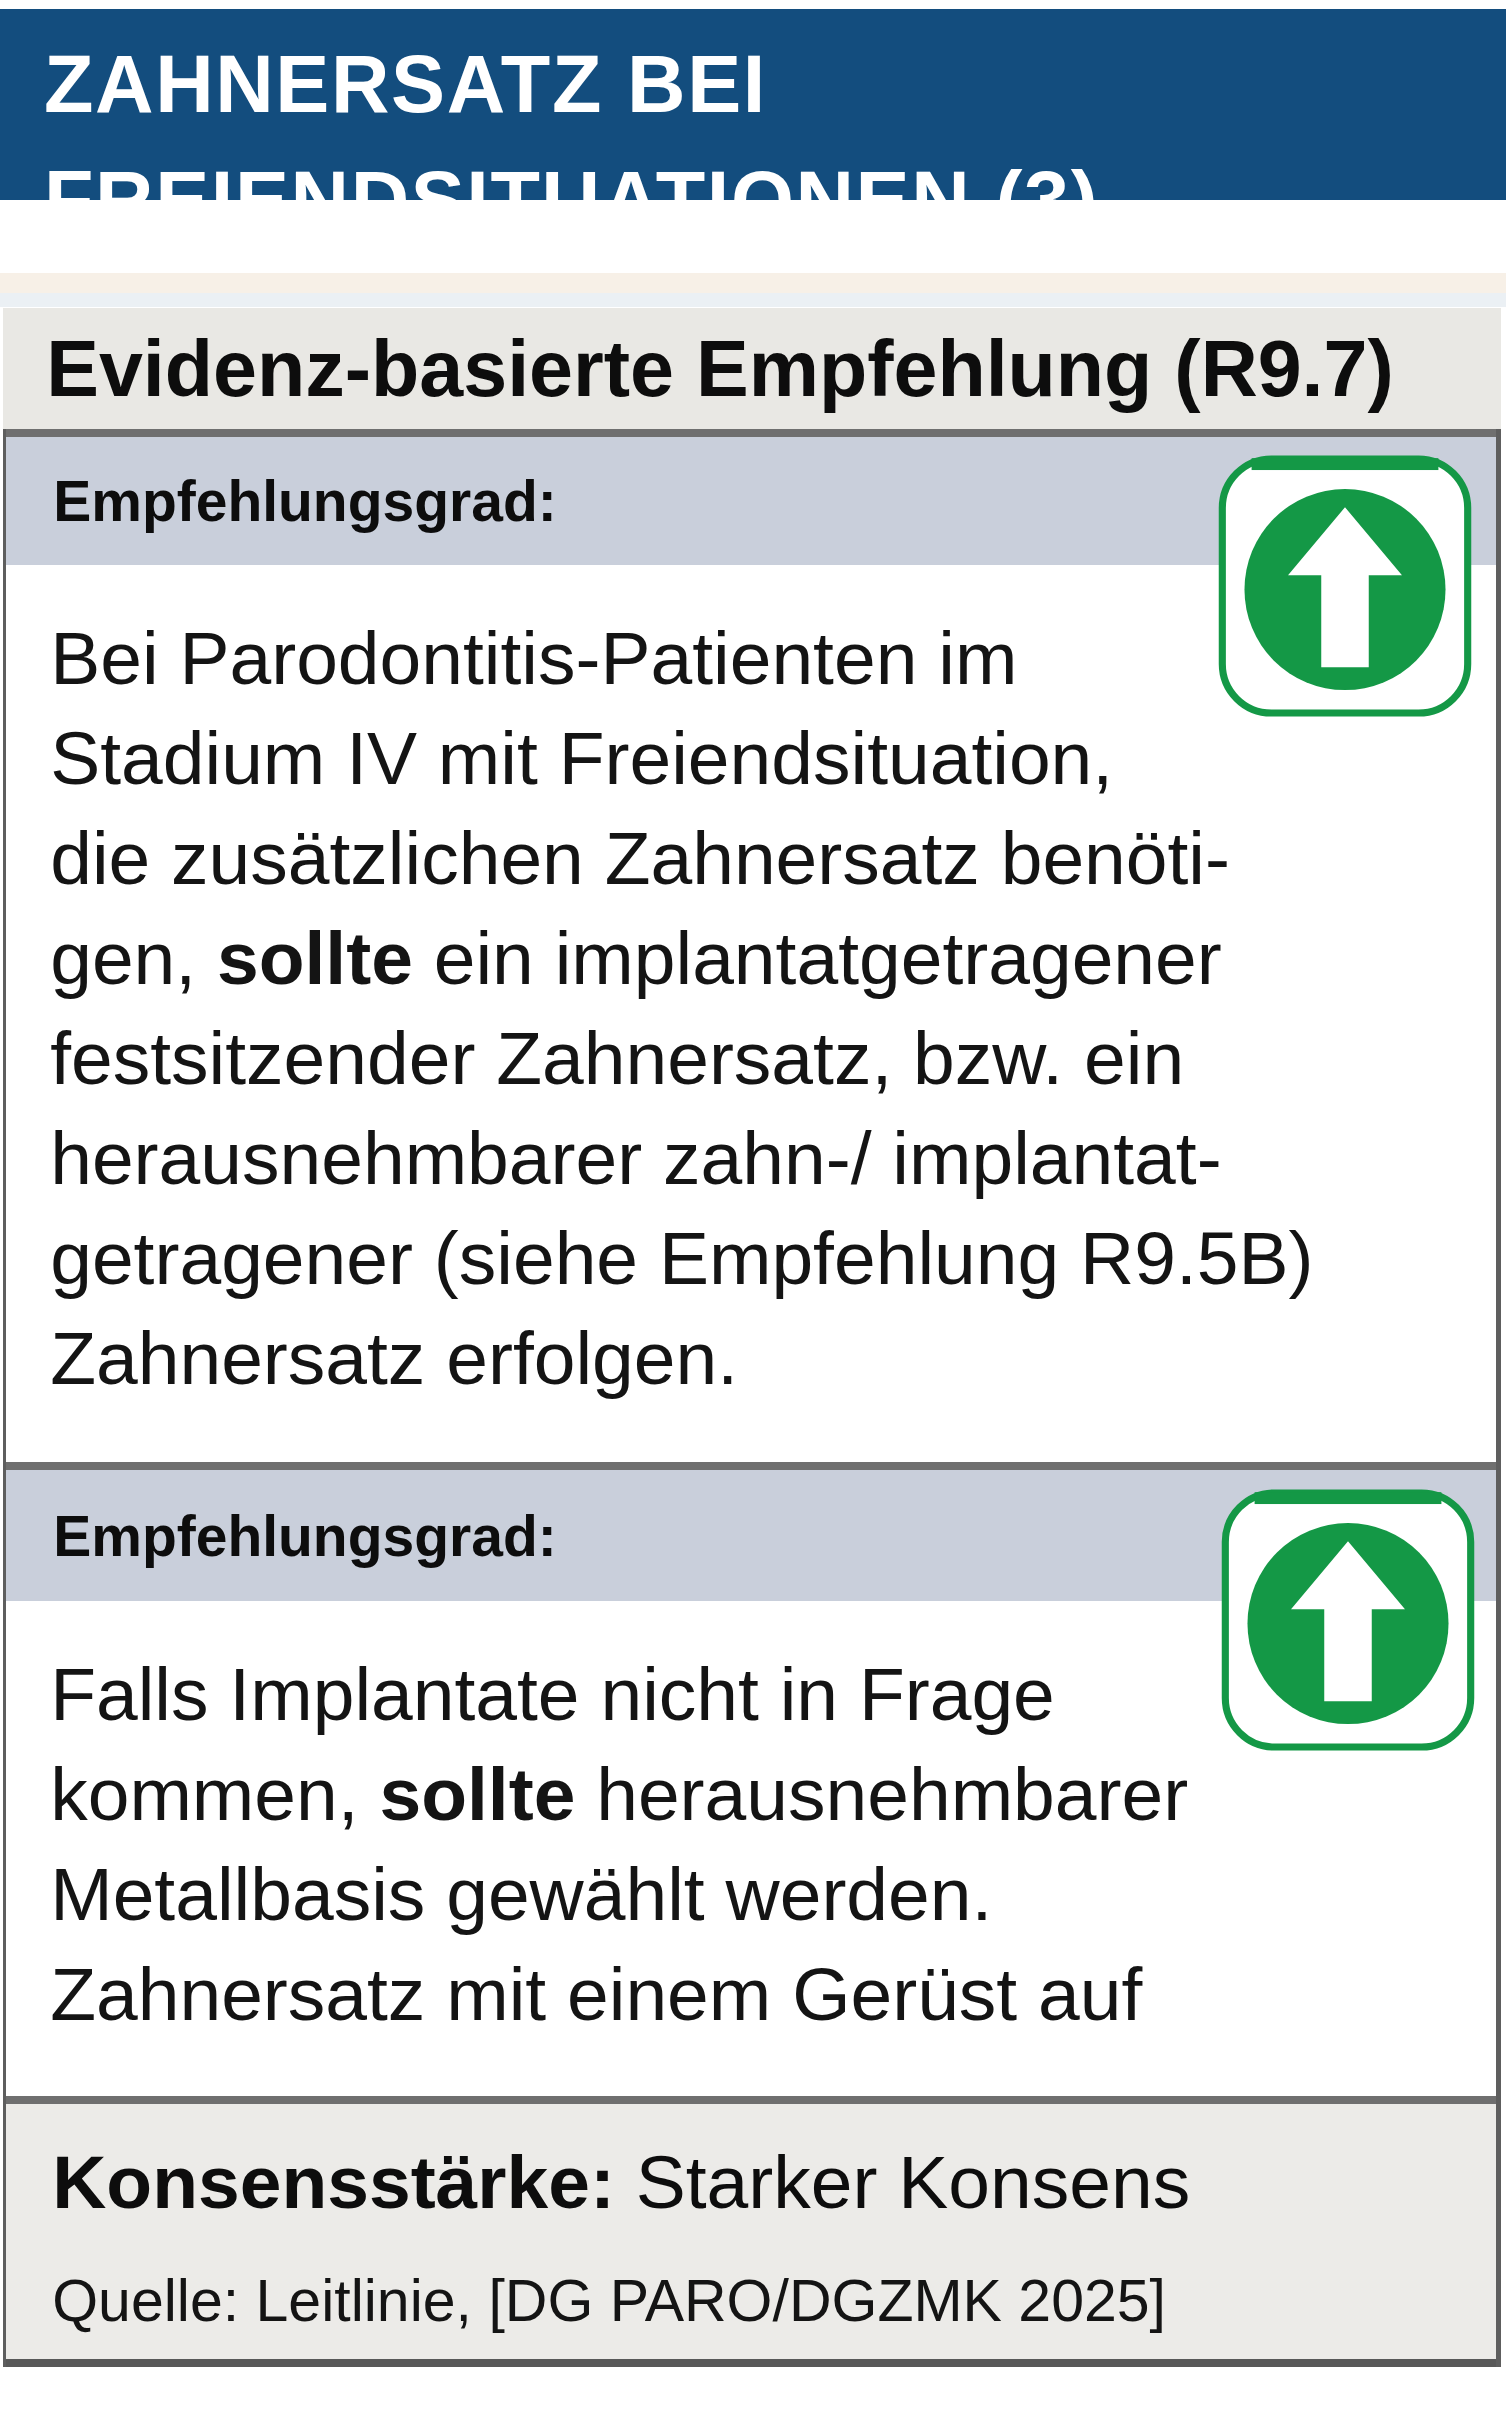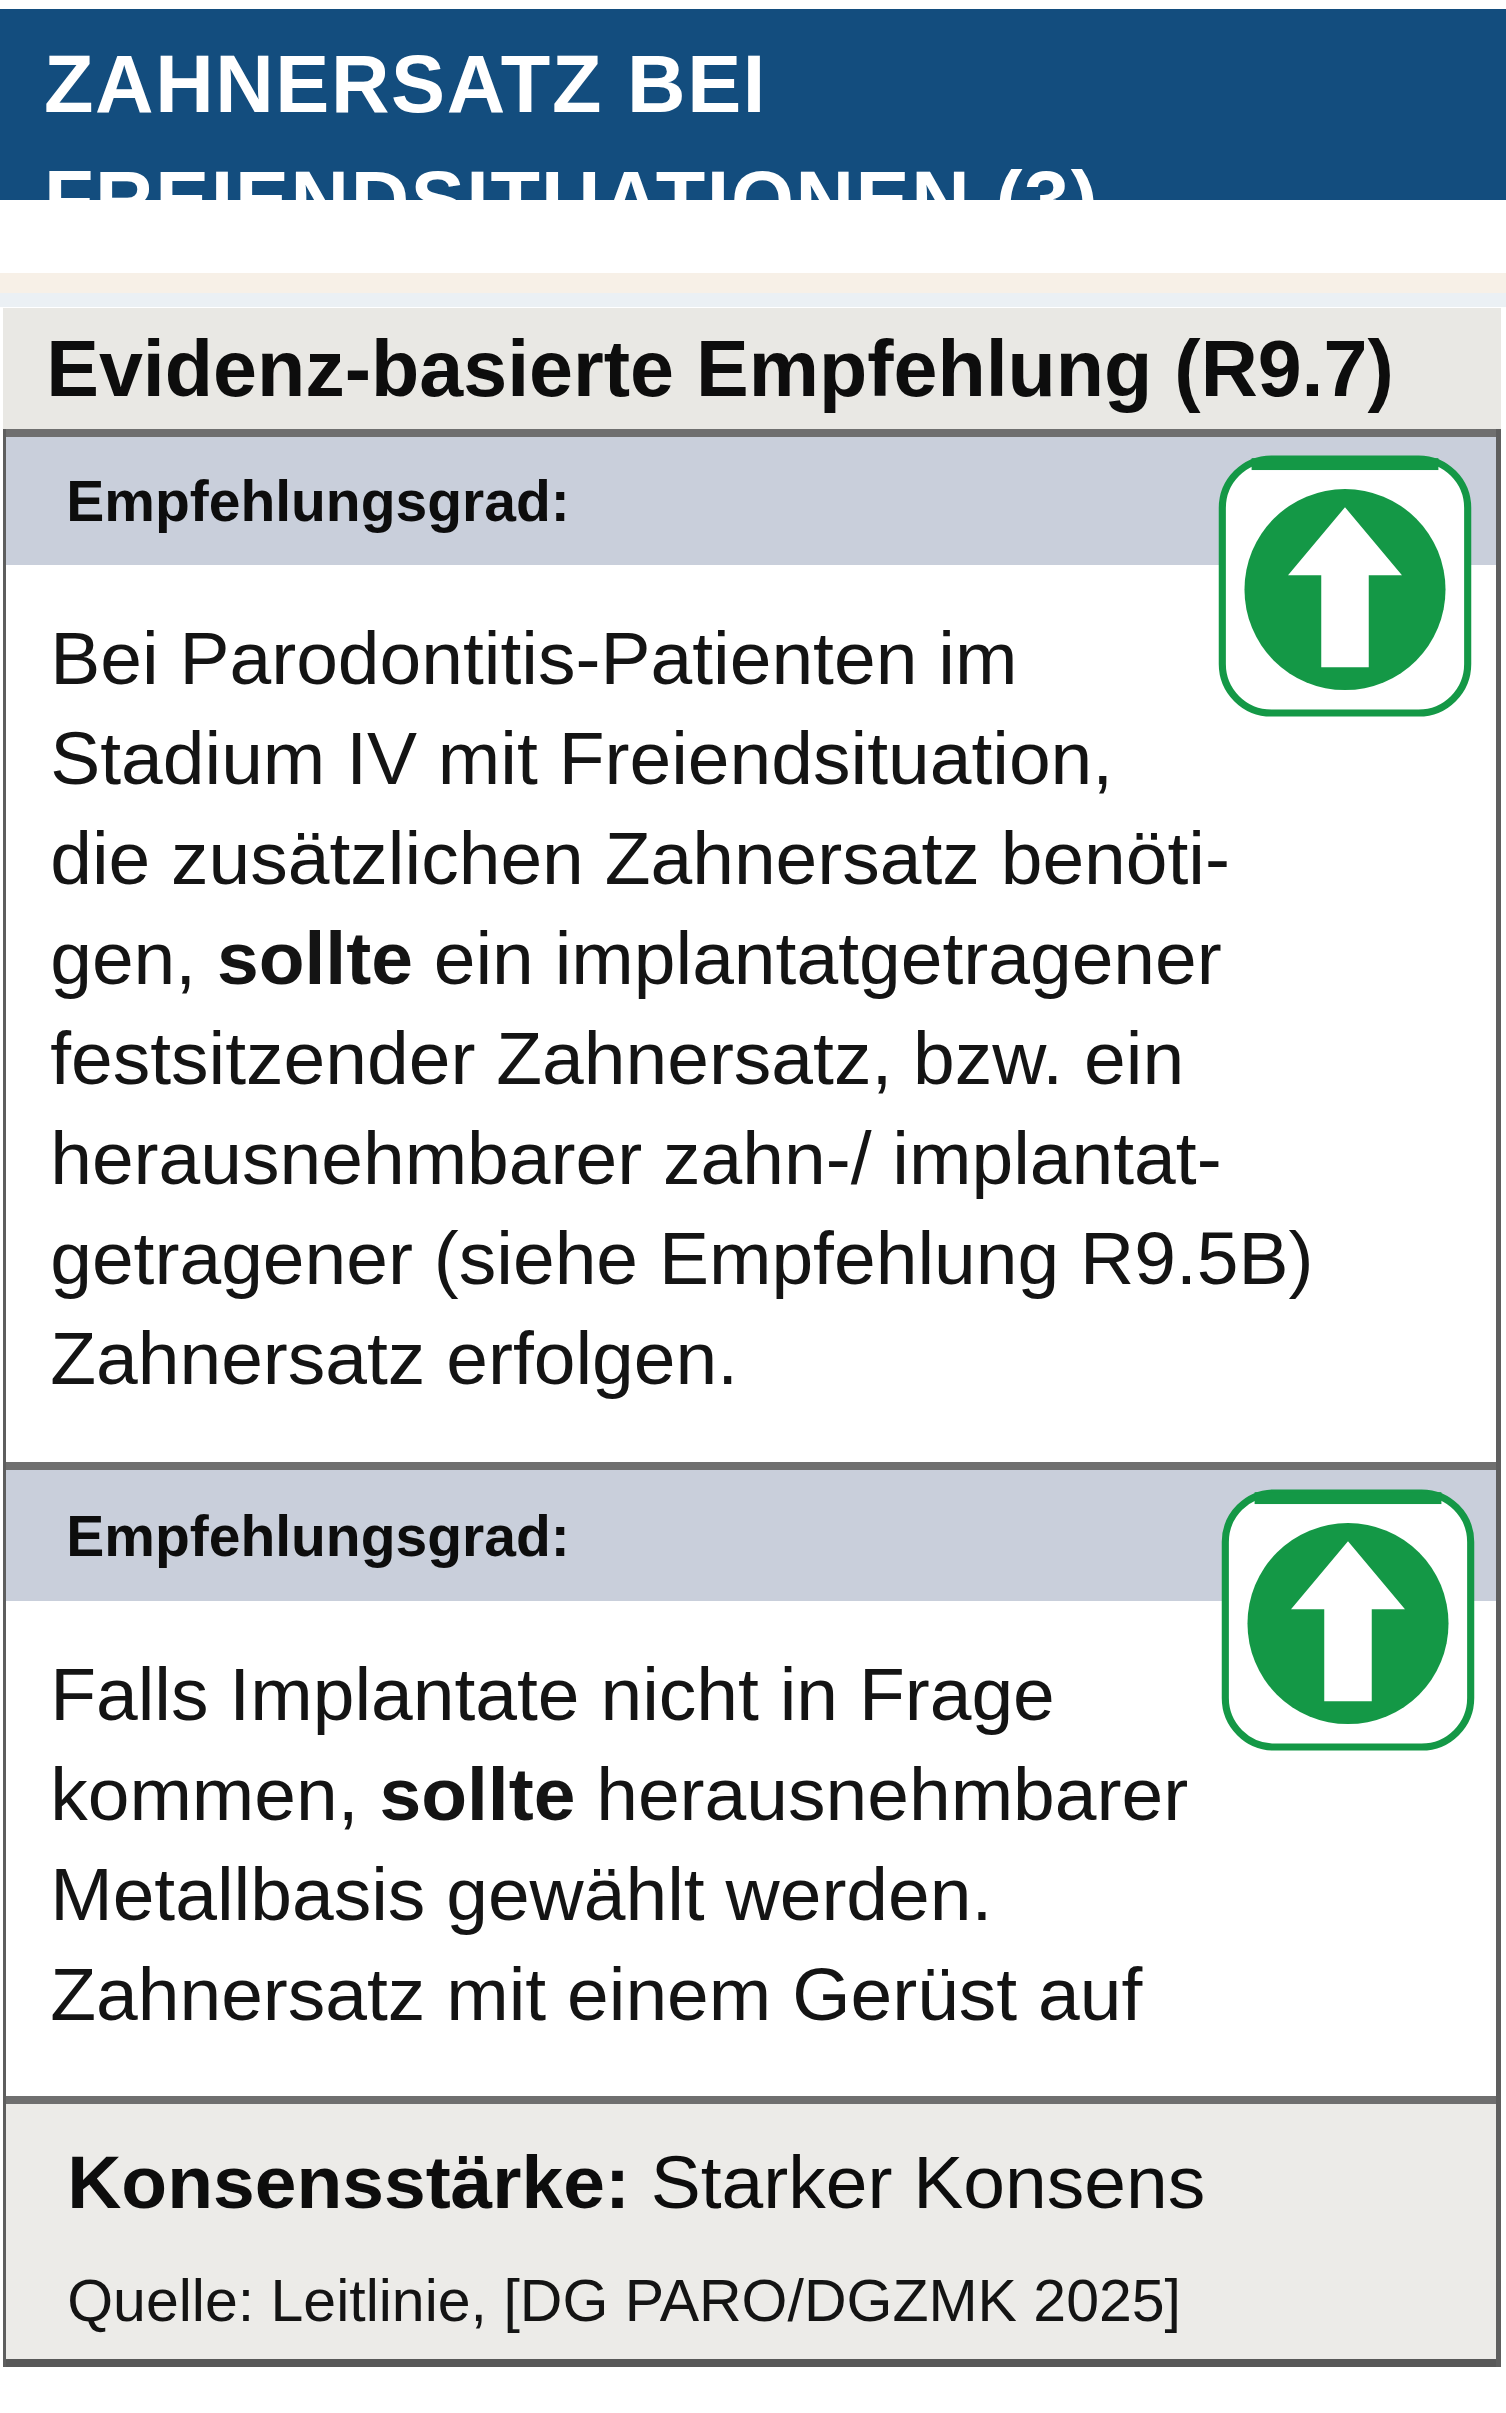--- a/index.html
+++ b/index.html
@@ -16,29 +16,29 @@
   .gap-blue{position:absolute;left:0;top:293px;width:1506px;height:14.3px;background:#EBF0F4;}
 
   
   .tbl{position:absolute;left:3.2px;top:308px;width:1498px;}
   .row-evidenz{height:121px;background:#E9E8E4;display:flex;align-items:center;
         padding-left:43px;box-sizing:border-box;font-size:79px;font-weight:bold;color:#0d0d0d;text-align:center;}
   .bordered{border-left:3.2px solid #5E5E5E;border-right:5.6px solid #5E5E5E;box-sizing:border-box;}
   .sep{height:8px;background:#6F6F6F;}
   .sep-bottom{height:8px;background:#585858;}
   .band{height:128px;background:#C9CFDB;display:flex;align-items:center;
-        padding-left:60px;box-sizing:border-box;font-size:57px;font-weight:bold;color:#0d0d0d;}
+        padding-left:47px;box-sizing:border-box;font-size:57px;font-weight:bold;color:#0d0d0d;}
   .band.b2{height:131px;}
   .white-area{background:#FFFFFF;box-sizing:border-box;padding:43px 32px 16px 44px;}
   .white-area.a1{height:897px;}
   .white-area.a2{height:495px;}
   .tline{font-size:75px;line-height:100px;white-space:pre-wrap;color:#141414;}
   .b{font-weight:bold;}
 
-  .row-konsens{height:255px;background:#ECEBE8;box-sizing:border-box;padding:35px 32px 0 61px;}
+  .row-konsens{height:255px;background:#ECEBE8;box-sizing:border-box;padding:35px 32px 0 46px;}
   .konsens-line{font-size:75px;line-height:87px;white-space:pre-wrap;color:#0d0d0d;}
   .source-line{margin-top:41px;font-size:59px;line-height:68px;color:#141414;}
 
   
   .rec-icon{position:absolute;width:254px;height:262px;}
   .rec-icon.i1{left:1218px;top:455px;}
   .rec-icon.i2{left:1221px;top:1489px;}
 </style>
 </head>
 <body>

